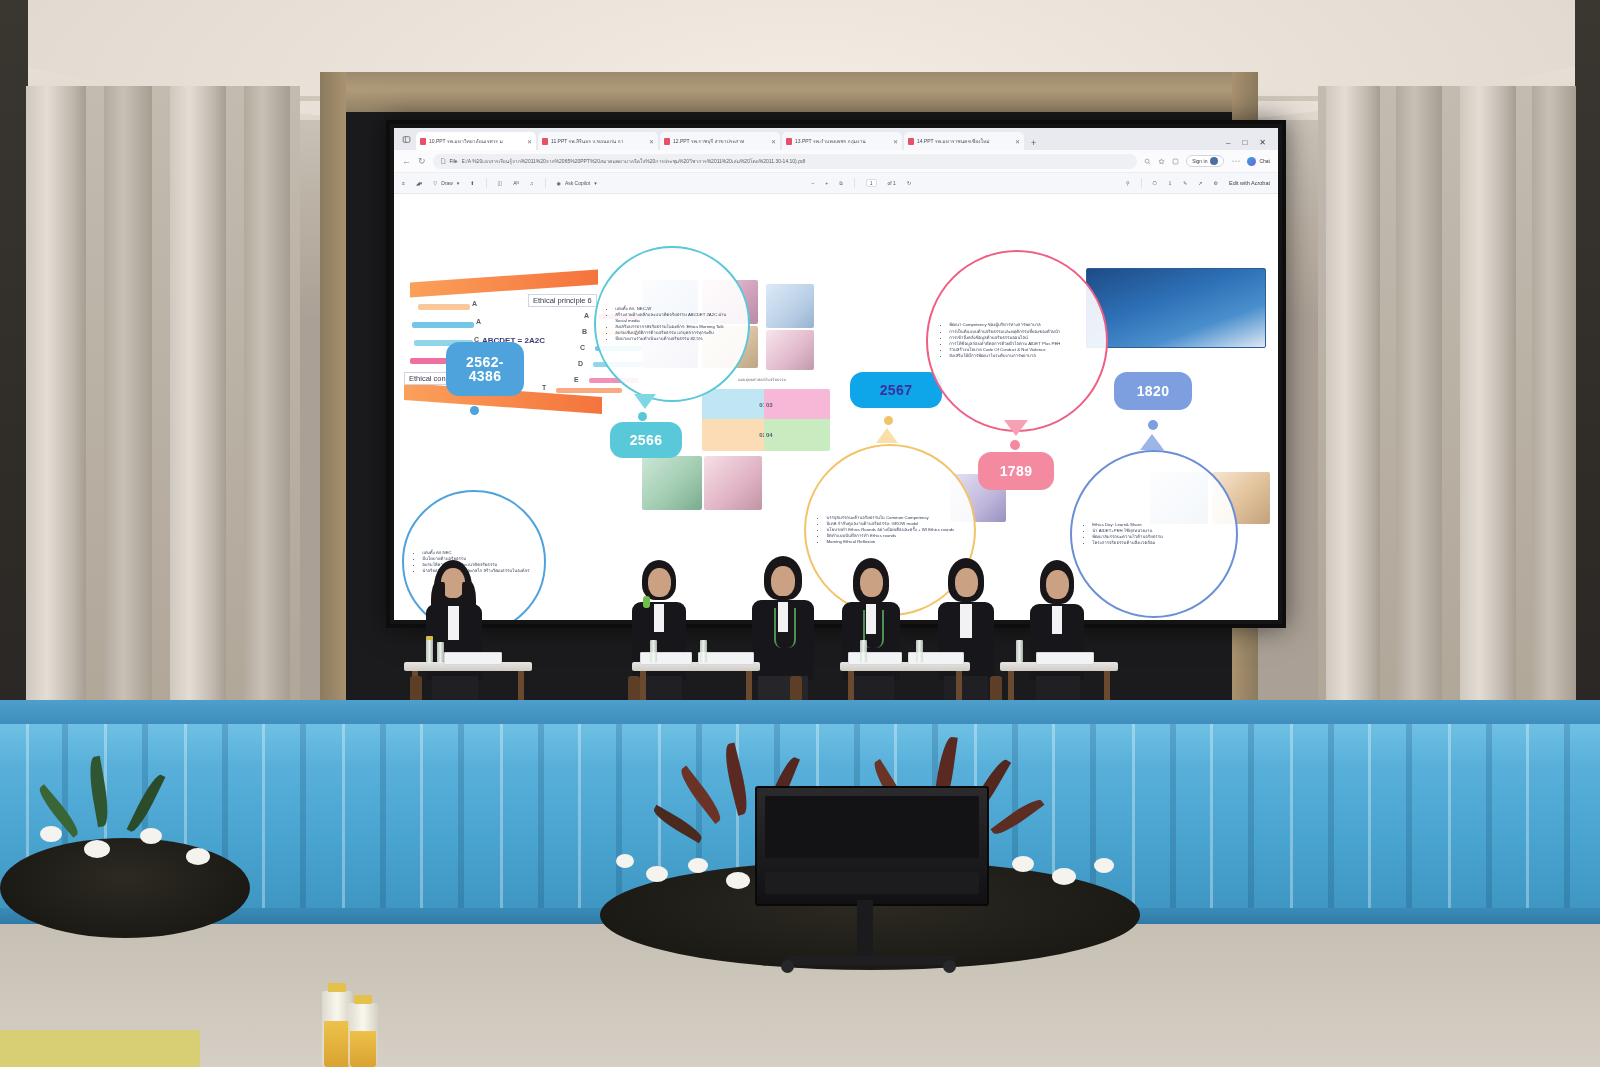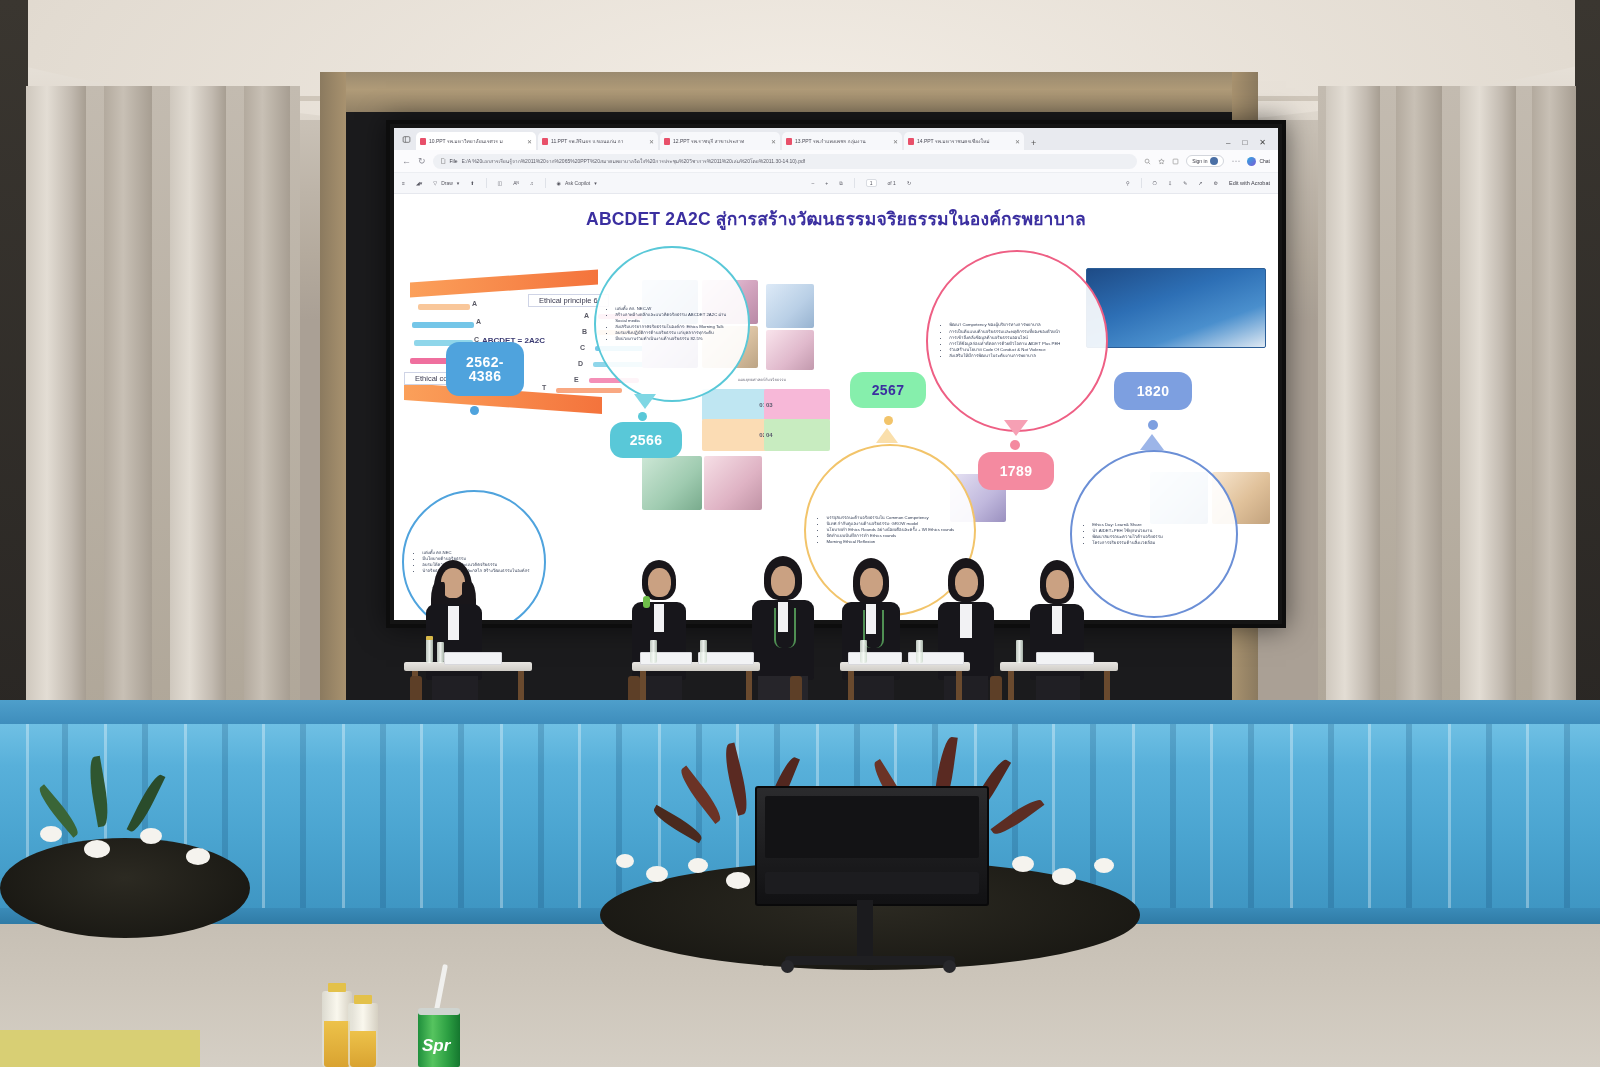--- a/index.html
+++ b/index.html
@@ -78,21 +78,21 @@
   .slide{position:relative;width:884px;height:428px;background:#ffffff;overflow:hidden;}
   .sl-title{position:absolute;left:0;top:14px;width:884px;text-align:center;
      font-size:17.5px;font-weight:700;color:#3b2fa0;line-height:1.35;letter-spacing:.2px;}
   .sl-title .l2{display:block;}
 
   .orange-band{position:absolute;background:linear-gradient(95deg,#fba05a,#f4733c);}
   .chip{position:absolute;border-radius:2px;font-size:3.4px;color:#fff;display:flex;align-items:center;
         justify-content:center;text-align:center;line-height:1.1;padding:0 2px;overflow:hidden;}
   .letter{position:absolute;font-size:7px;color:#5a5a66;font-weight:600;}
   .boxlabel{position:absolute;border:1px solid #cfd4e6;background:#fff;border-radius:0;
-            font-size:7.5px;color:#3a3a50;padding:1px 10px;white-space:nowrap;}
+            font-size:7.5px;color:#3a3a50;padding:1px 4px;white-space:nowrap;}
   .eqn{position:absolute;font-size:8px;color:#3a3a72;font-weight:600;text-align:left;}
   .eqn small{display:block;font-size:3.4px;color:#8a7fb5;font-weight:400;}
 
   .bubble{position:absolute;border-radius:50%;background:rgba(255,255,255,.9);
           display:flex;align-items:center;justify-content:center;}
   .bub-in{width:84%;}
   .bub-in ul{margin:0;padding-left:7px;list-style:disc;}
   .bub-in li{font-size:4.3px;line-height:1.32;color:#2f3a52;margin-bottom:.5px;}
 
   .yearbadge{position:absolute;border-radius:13px;display:flex;align-items:center;justify-content:center;
@@ -280,21 +280,20 @@
         <span>⇩</span>
         <span>✎</span>
         <span>↗</span>
         <span>⚙</span>
         <span class="acro">Edit with Acrobat</span>
       </div>
 
       <div class="slide">
 
         <div class="sl-title">
-          <span>ABCDET 2A2C สู่การสร้างวัฒนธรรมจริยธรรมในองค์กรพยาบาล</span>
         </div>
 
         <div class="orange-band" style="left:16px;top:82px;width:188px;height:15px;transform:skewY(-4deg);"></div>
         <div class="orange-band" style="left:10px;top:196px;width:198px;height:17px;transform:skewY(4deg);"></div>
 
         <div class="chip" style="left:24px;top:110px;width:48px;height:6px;background:#f9c79a;"></div>
         <div class="letter" style="left:78px;top:106px;">A</div>
         <div class="chip" style="left:18px;top:128px;width:58px;height:6px;background:#74c6e8;"></div>
         <div class="letter" style="left:82px;top:124px;">A</div>
         <div class="chip" style="left:20px;top:146px;width:55px;height:6px;background:#8fd6ea;"></div>
@@ -378,21 +377,21 @@
               <li>ส่งเสริมบรรยากาศจริยธรรมในองค์กร: Ethics Morning Talk</li>
               <li>อบรมเชิงปฏิบัติการด้านจริยธรรม แก่บุคลากรทุกระดับ</li>
               <li>มีหน่วยงานร่วมดำเนินงานด้านจริยธรรม 82.5%</li>
             </ul>
           </div>
         </div>
         <div class="tri" style="left:240px;top:200px;border-left:11px solid transparent;border-right:11px solid transparent;border-top:15px solid #7fd7e4;"></div>
         <div class="dot" style="left:244px;top:218px;width:9px;height:9px;background:#59c8d8;"></div>
         <div class="yearbadge" style="left:216px;top:228px;width:72px;height:36px;background:#59c8d8;">2566</div>
 
-        <div class="yearbadge" style="left:456px;top:178px;width:76px;height:36px;background:#86efac;color:#3b2fa0;">2567</div>
+        <div class="yearbadge" style="left:456px;top:178px;width:92px;height:36px;background:#0ea5e9;color:#3b2fa0;">2567</div>
         <div class="dot" style="left:490px;top:222px;width:9px;height:9px;background:#f2c46a;"></div>
         <div class="tri" style="left:482px;top:234px;border-left:11px solid transparent;border-right:11px solid transparent;border-bottom:15px solid #fadfab;"></div>
         <div class="bubble" style="left:410px;top:250px;width:168px;height:168px;border:2px solid #f2c46a;">
           <div class="bub-in">
             <ul>
               <li>บรรจุสมรรถนะด้านจริยธรรมใน Common Competency</li>
               <li>นิเทศ กำกับดูแลงานด้านจริยธรรม: GROW model</li>
               <li>นโยบายทำ Ethics Rounds อย่างน้อยเดือนละครั้ง + WI Ethics rounds</li>
               <li>จัดทำแบบบันทึกการทำ Ethics rounds</li>
               <li>Morning Ethical Reflexion</li>
@@ -618,20 +617,14 @@
 
   <div class="ytable"></div>
   <div class="drink" style="left:320px;top:975px;width:60px;height:92px;">
     <div class="pbottle" style="left:2px;top:16px;width:30px;height:76px;"></div>
     <div class="pb-liq" style="left:4px;top:46px;width:26px;height:46px;"></div>
     <div class="pb-cap" style="left:8px;top:8px;width:18px;height:9px;"></div>
     <div class="pbottle" style="left:28px;top:28px;width:30px;height:64px;"></div>
     <div class="pb-liq" style="left:30px;top:56px;width:26px;height:36px;"></div>
     <div class="pb-cap" style="left:34px;top:20px;width:18px;height:9px;"></div>
   </div>
-  <div class="drink" style="left:408px;top:958px;width:70px;height:109px;">
-    <div class="straw" style="left:30px;top:6px;width:5px;height:52px;"></div>
-    <div class="can" style="left:10px;top:54px;width:42px;height:55px;"></div>
-    <div style="position:absolute;left:14px;top:78px;color:#fff;font-size:17px;font-style:italic;font-weight:700;font-family:'Liberation Sans',sans-serif;">Spr</div>
-    <div style="position:absolute;left:10px;top:50px;width:42px;height:7px;background:#cfd4d0;border-radius:3px;"></div>
-  </div>
 
 </div>
 
 </body></html>

